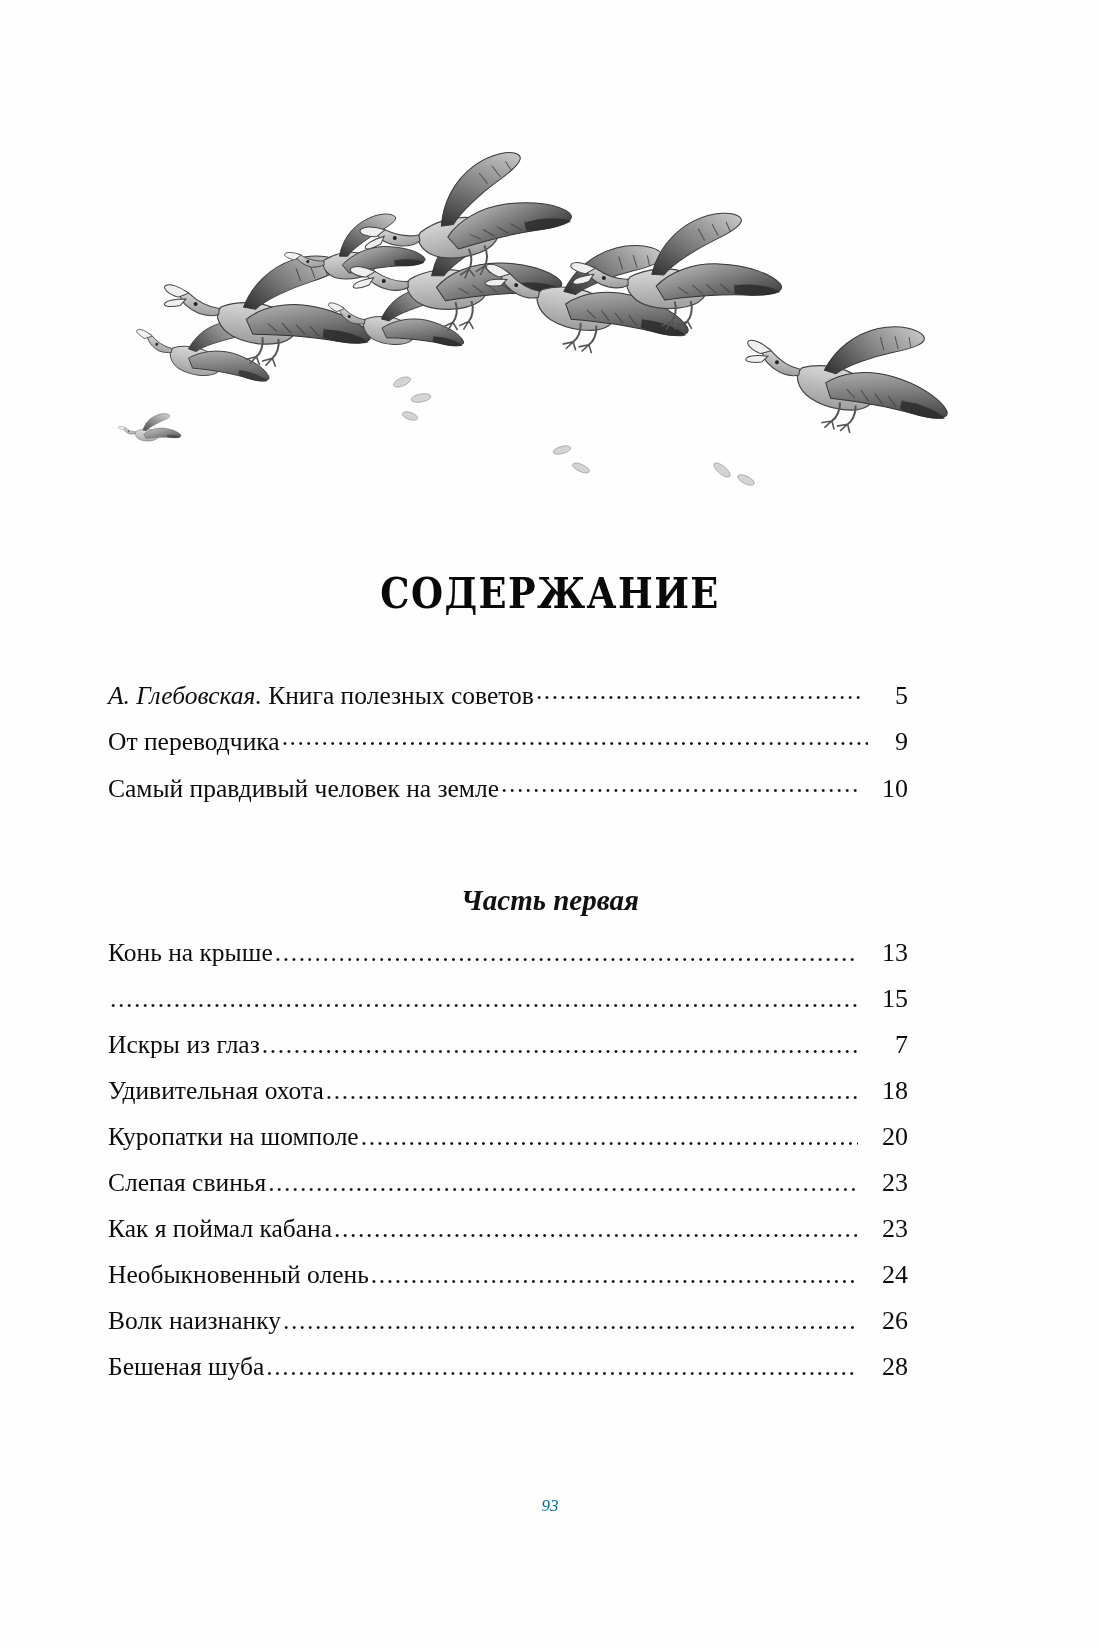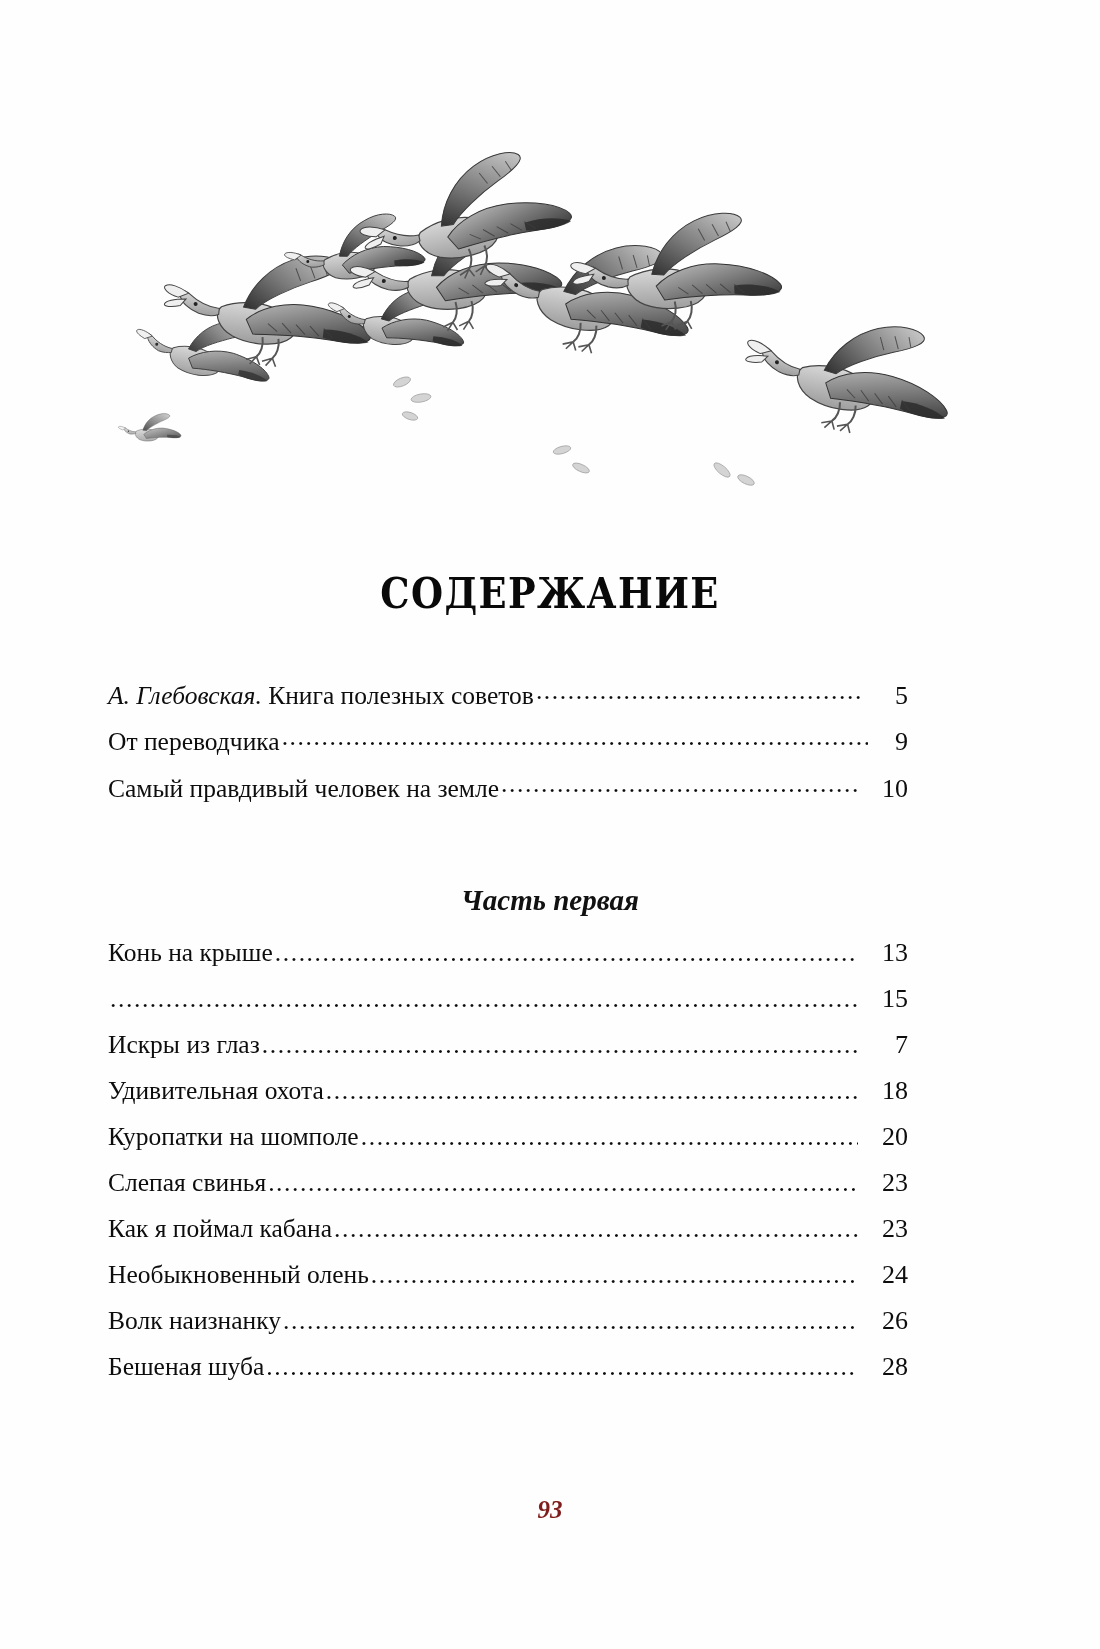--- a/index.html
+++ b/index.html
@@ -118,24 +118,24 @@
   .gap-sm { padding-left: 4px; }
   .gap-lg { padding-left: 10px; }
 
   
   .folio {
     position: absolute;
     top: 1496px;
     left: 0;
     width: 100%;
     text-align: center;
-    font-size: 25px;
+    font-size: 17px;
     font-style: italic;
-    font-weight: 700;
-    color: #7f1d1d;
+    font-weight: 400;
+    color: #0369a1;
     font-family: "Liberation Serif", "DejaVu Serif", serif;
   }
 </style>
 </head>
 <body>
 
 <div class="page">
 
   <div class="illustration">
     <svg viewBox="0 0 880 390" xmlns="http://www.w3.org/2000/svg">

